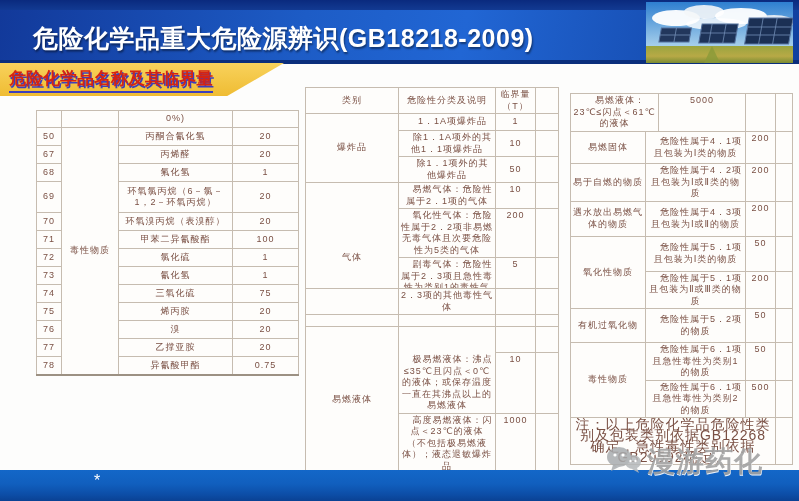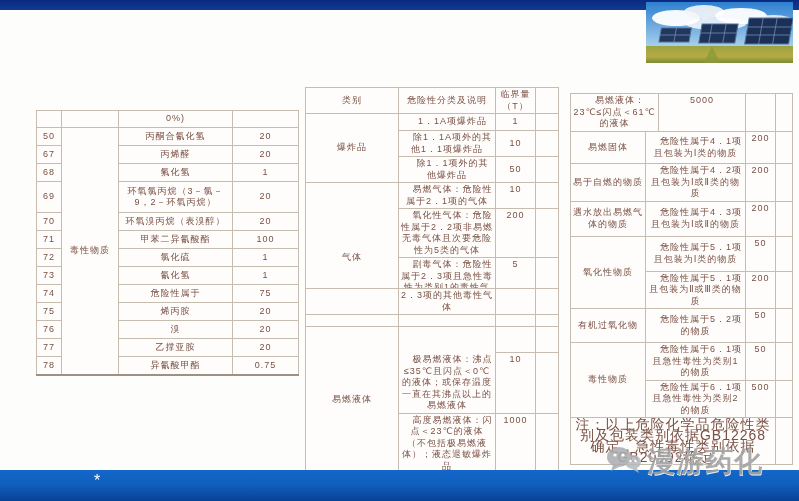--- a/index.html
+++ b/index.html
@@ -49,20 +49,23 @@
   .watermark{position:absolute;left:606px;top:443px;display:flex;align-items:center;gap:5px;z-index:6;}
   .watermark .wm-text{font-size:28px;font-weight:bold;color:#a3a3a3;opacity:.9;
     letter-spacing:1px;text-shadow:.5px .5px 0 #ffffff;white-space:nowrap;}
 </style>
 </head>
 <body>
 
 <div class="slide">
 
   <div class="top-strip"></div>
+  <div class="banner">
+    <div class="banner-title">危险化学品重大危险源辨识(GB18218-2009)</div>
+  </div>
   <div class="photo">
     <svg width="147" height="61" viewBox="0 0 147 61">
       <defs>
         <linearGradient id="sky" x1="0" y1="0" x2="0" y2="1">
           <stop offset="0" stop-color="#2e7fd0"></stop>
             <stop offset="1" stop-color="#a9d1ec"></stop>
         </linearGradient>
         <linearGradient id="field" x1="0" y1="0" x2="0" y2="1">
           <stop offset="0" stop-color="#9aa53f"></stop>
             <stop offset="0.6" stop-color="#b7a946"></stop>
@@ -81,20 +84,23 @@
         <rect x="60" y="22" width="36" height="19" fill="#1e3358" stroke="#53709c" stroke-width="1"></rect>
         <rect x="106" y="16" width="44" height="26" fill="#1b3054" stroke="#5a77a3" stroke-width="1"></rect>
         <path d="M35 26 V40 M70 22 V41 M84 22 V41 M120 16 V42 M134 16 V42" stroke="#6f8ab2" stroke-width="0.8"></path>
         <path d="M20 33 H50 M60 31 H96 M106 25 H150 M106 33 H150" stroke="#6f8ab2" stroke-width="0.8"></path>
       </g>
       <path d="M58 61 L66 44 L74 61 Z" fill="#8a9a38" opacity="0.8"></path>
       <path d="M40 61 Q60 52 66 45" stroke="#71813０" stroke-width="1.5" fill="none" opacity="0.6"></path>
     </svg>
   </div>
 
+  <div class="yellow-tag">
+    <span class="txt">危险化学品名称及其临界量</span>
+  </div>
 
   <table class="doc left-table">
     <colgroup>
         <col style="width:25px">
         <col style="width:57px">
         <col style="width:114px">
         <col style="width:66px">
       </colgroup>
     <tbody>
         <tr class="partial">
@@ -114,21 +120,21 @@
       <td>丙烯醛</td>
       <td>20</td>
     </tr>
     <tr>
       <td>68</td>
       <td>氟化氢</td>
       <td>1</td>
     </tr>
     <tr class="tall">
       <td>69</td>
-      <td>环氧氯丙烷（3－氯－9，2－环氧丙烷）</td>
+      <td>环氧氯丙烷（6－氯－1，2－环氧丙烷）</td>
       <td>20</td>
     </tr>
     <tr>
       <td>70</td>
       <td>环氧溴丙烷（表溴醇）</td>
       <td>20</td>
     </tr>
     <tr>
       <td>71</td>
       <td>甲苯二异氰酸酯</td>
@@ -139,21 +145,21 @@
       <td>氯化硫</td>
       <td>1</td>
     </tr>
     <tr>
       <td>73</td>
       <td>氰化氢</td>
       <td>1</td>
     </tr>
     <tr>
       <td>74</td>
-      <td>危险性属于</td>
+      <td>三氧化硫</td>
       <td>75</td>
     </tr>
     <tr>
       <td>75</td>
       <td>烯丙胺</td>
       <td>20</td>
     </tr>
     <tr>
       <td>76</td>
       <td>溴</td>

